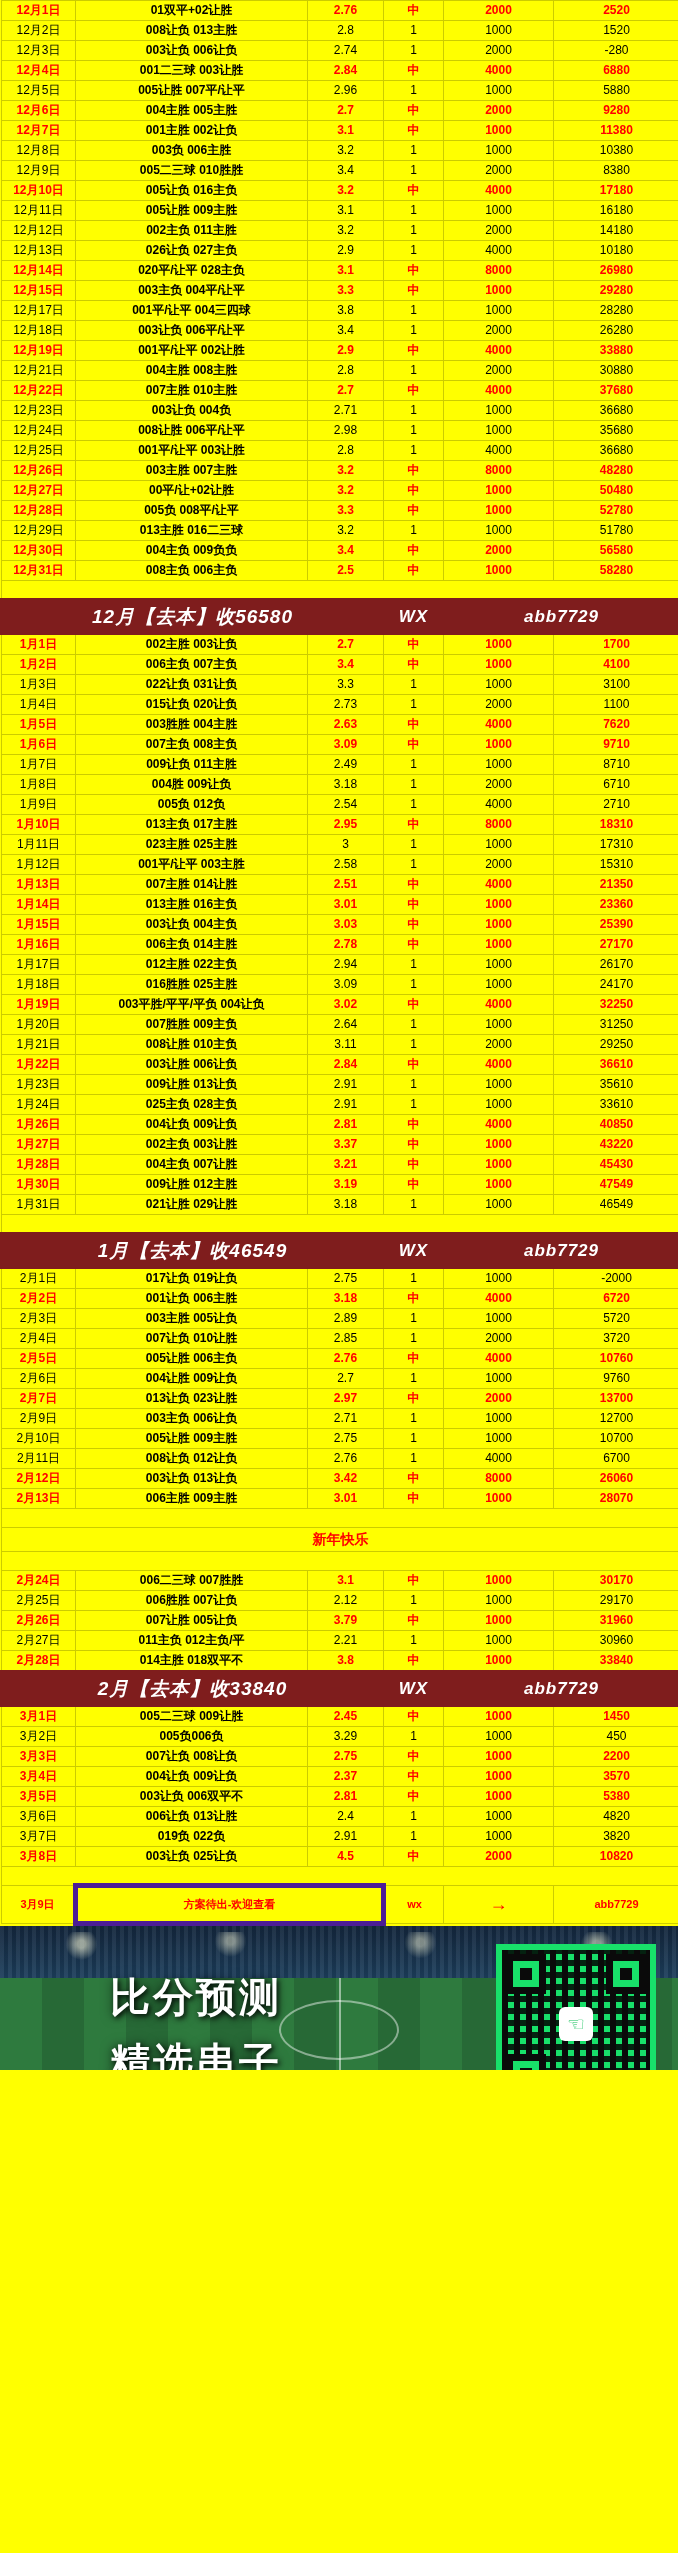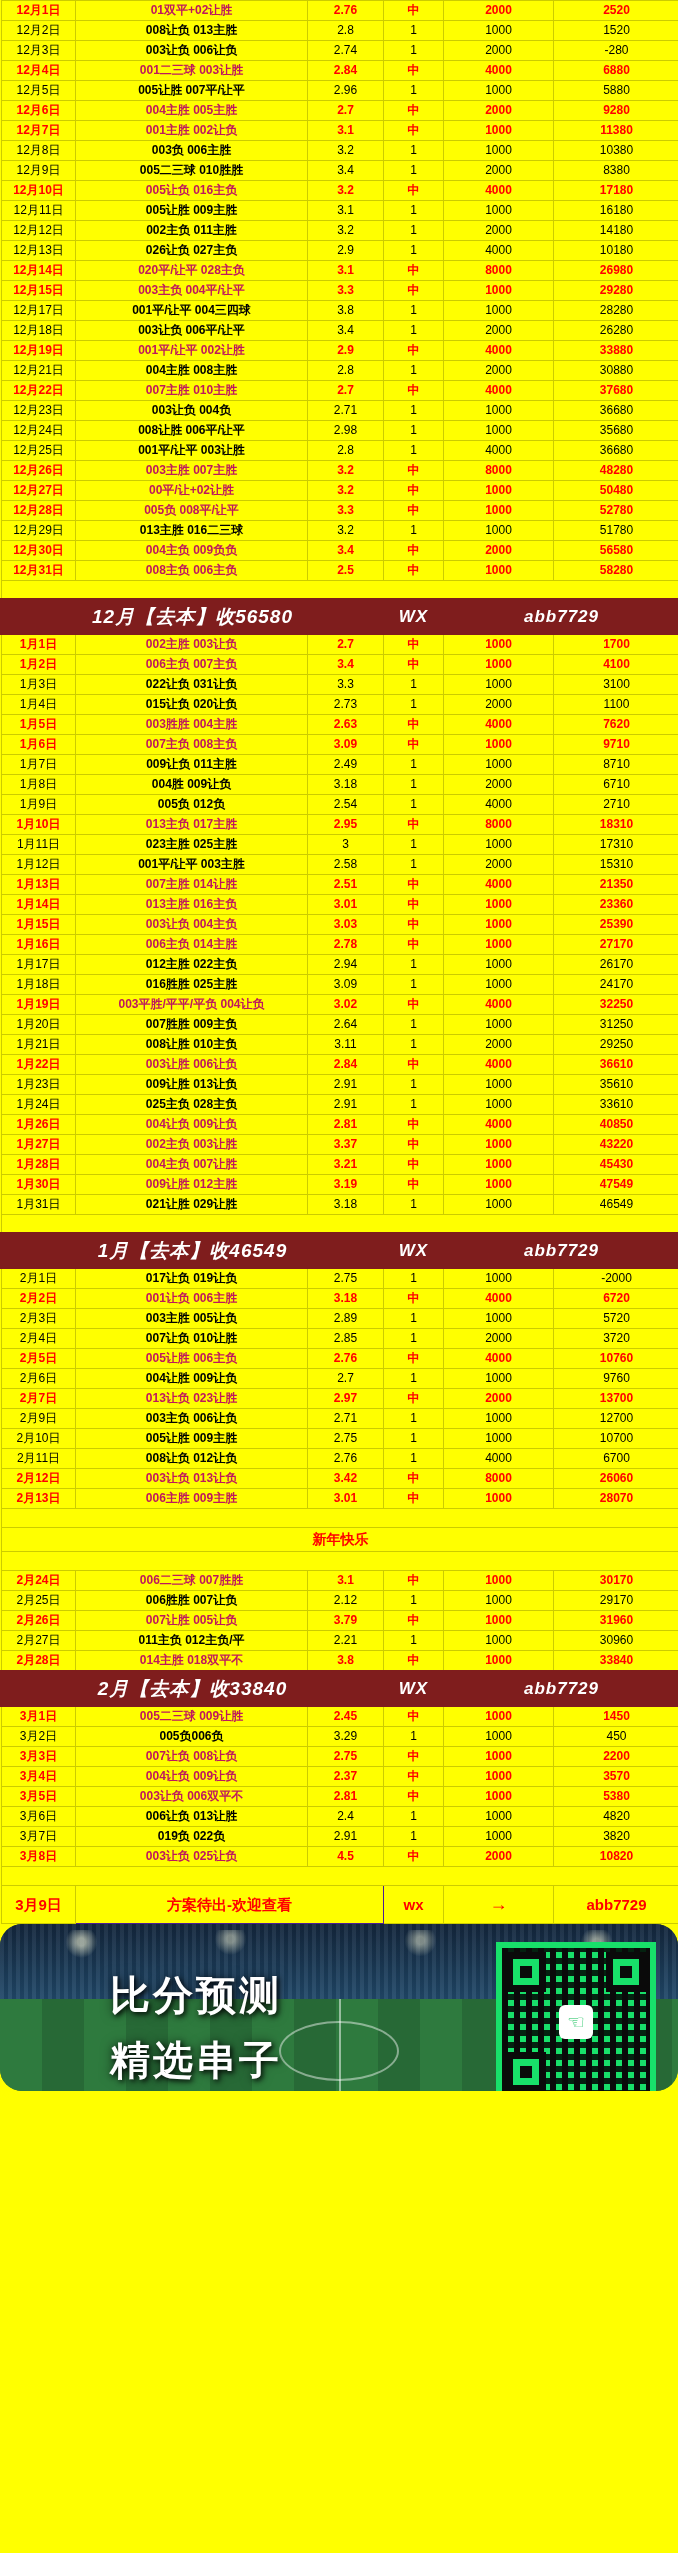--- a/index.html
+++ b/index.html
@@ -26,21 +26,21 @@
     text-align: center;
     vertical-align: middle;
     font-size: 12px;
     overflow: hidden;
     white-space: nowrap;
   }
   tr.normal td { background: #ffff00; color: #000; }
   tr.hot td { background: #ffff00; color: #ff0000; font-weight: bold; }
   td.pick { font-weight: bold; }
   tr.normal td.pick { color: #000; }
-  tr.hot td.pick { color: #be185d; }
+  tr.hot td.pick { color: #000000; }
   tr.hot td.odds { color: #ff0000; }
   .summary td {
     background: #7f1d1d;
     color: #ffffff;
     font-weight: bold;
     font-size: 19px;
     height: 34px;
     border: 3px solid #7f1d1d;
     letter-spacing: 1px;
     font-style: italic;
@@ -51,33 +51,32 @@
     color: #ff0000;
     font-weight: bold;
     font-size: 14px;
     height: 24px;
   }
   .blank td { background: #ffff00; height: 19px; }
   .final td {
     background: #ffff00;
     color: #ff0000;
     font-weight: bold;
-    font-size: 15px;
+    font-size: 11px;
     height: 38px;
   }
-  .final td.plan { border: 1px solid #4c1d95; }
+  .final td.plan { border: 5px solid #4c1d95; }
   .final td.arrow { font-size: 18px; }
   
   .banner {
     position: relative;
     width: 678px;
-    height: 167px;
+    height: 144px;
     background: linear-gradient(#18324e 0%, #1d4f7a 38%, #2f6f9e 58%, #3c7f4a 78%, #2c6438 100%);
     overflow: hidden;
-    border-radius: 22px;
   }
   .banner .stands {
     position: absolute; left: 0; top: 0; width: 678px; height: 112px;
     background:
       repeating-linear-gradient(90deg, rgba(255,255,255,0.06) 0 4px, rgba(0,0,0,0.07) 4px 8px),
       linear-gradient(#13263c, #27597f);
   }
   .banner .lights {
     position: absolute; top: 6px; left: 0; width: 678px; height: 30px;
     background: radial-gradient(circle at 12% 40%, rgba(255,255,220,0.55) 0 4px, rgba(255,255,220,0) 16px),

